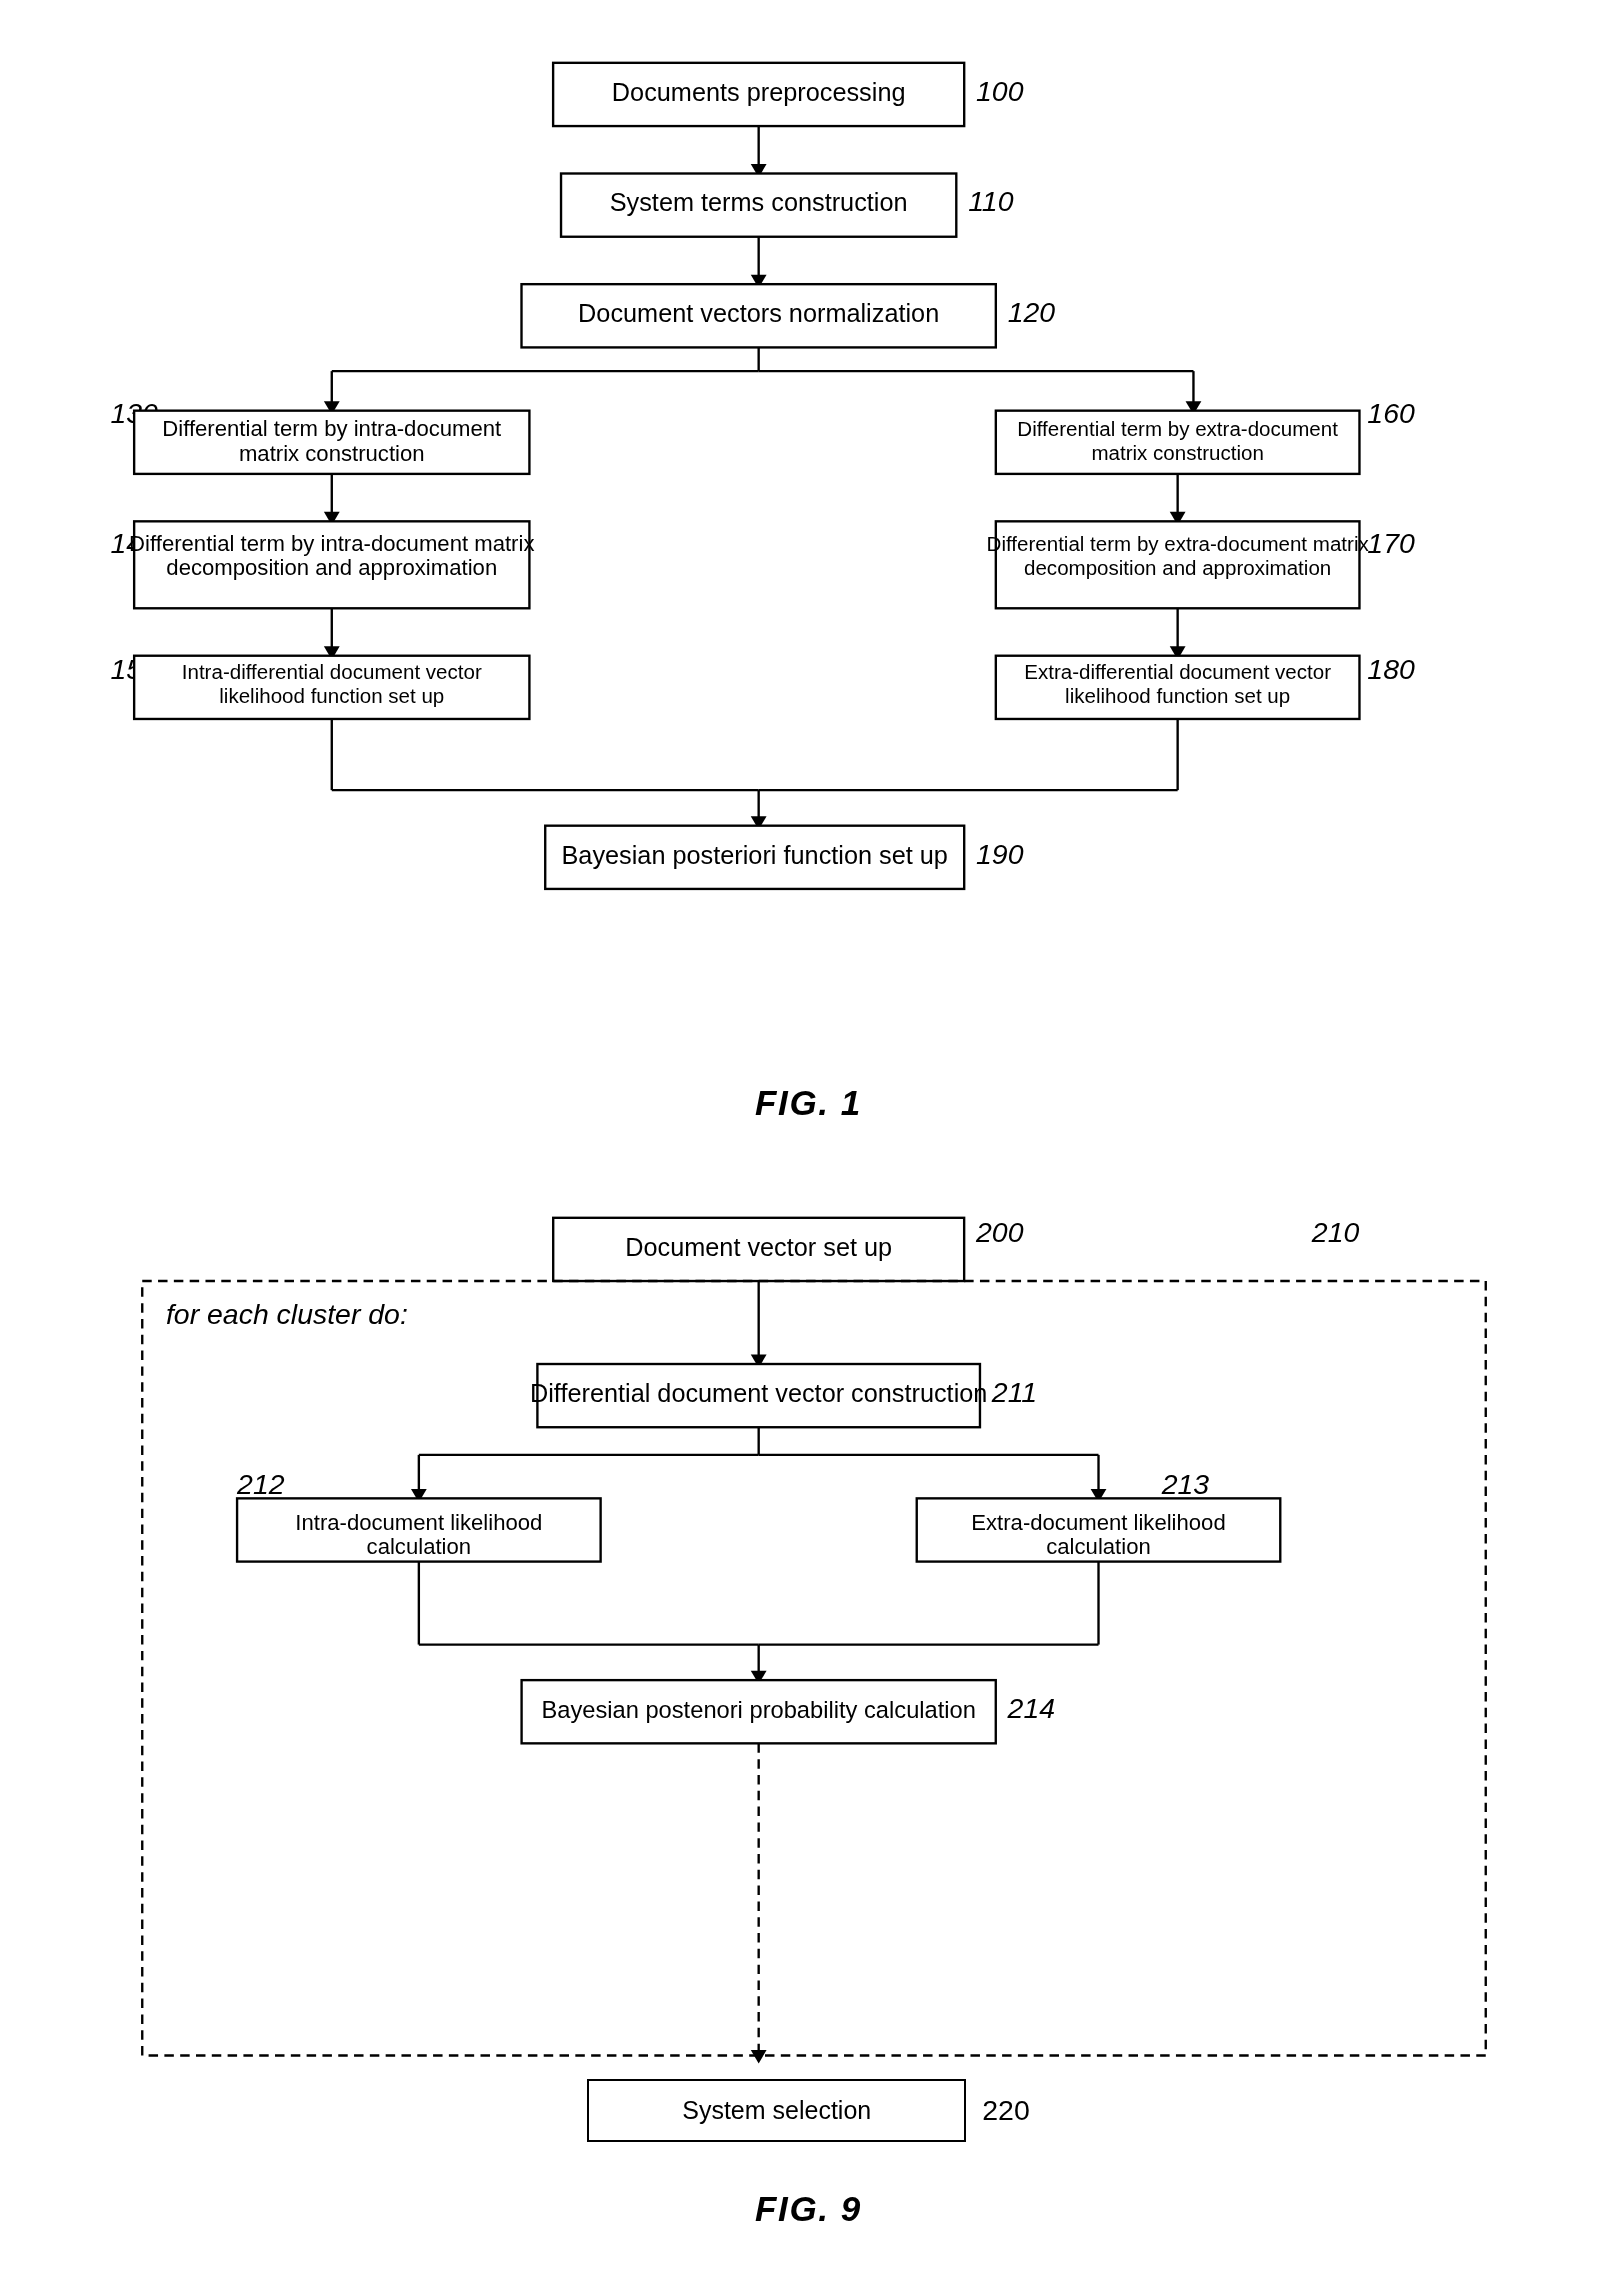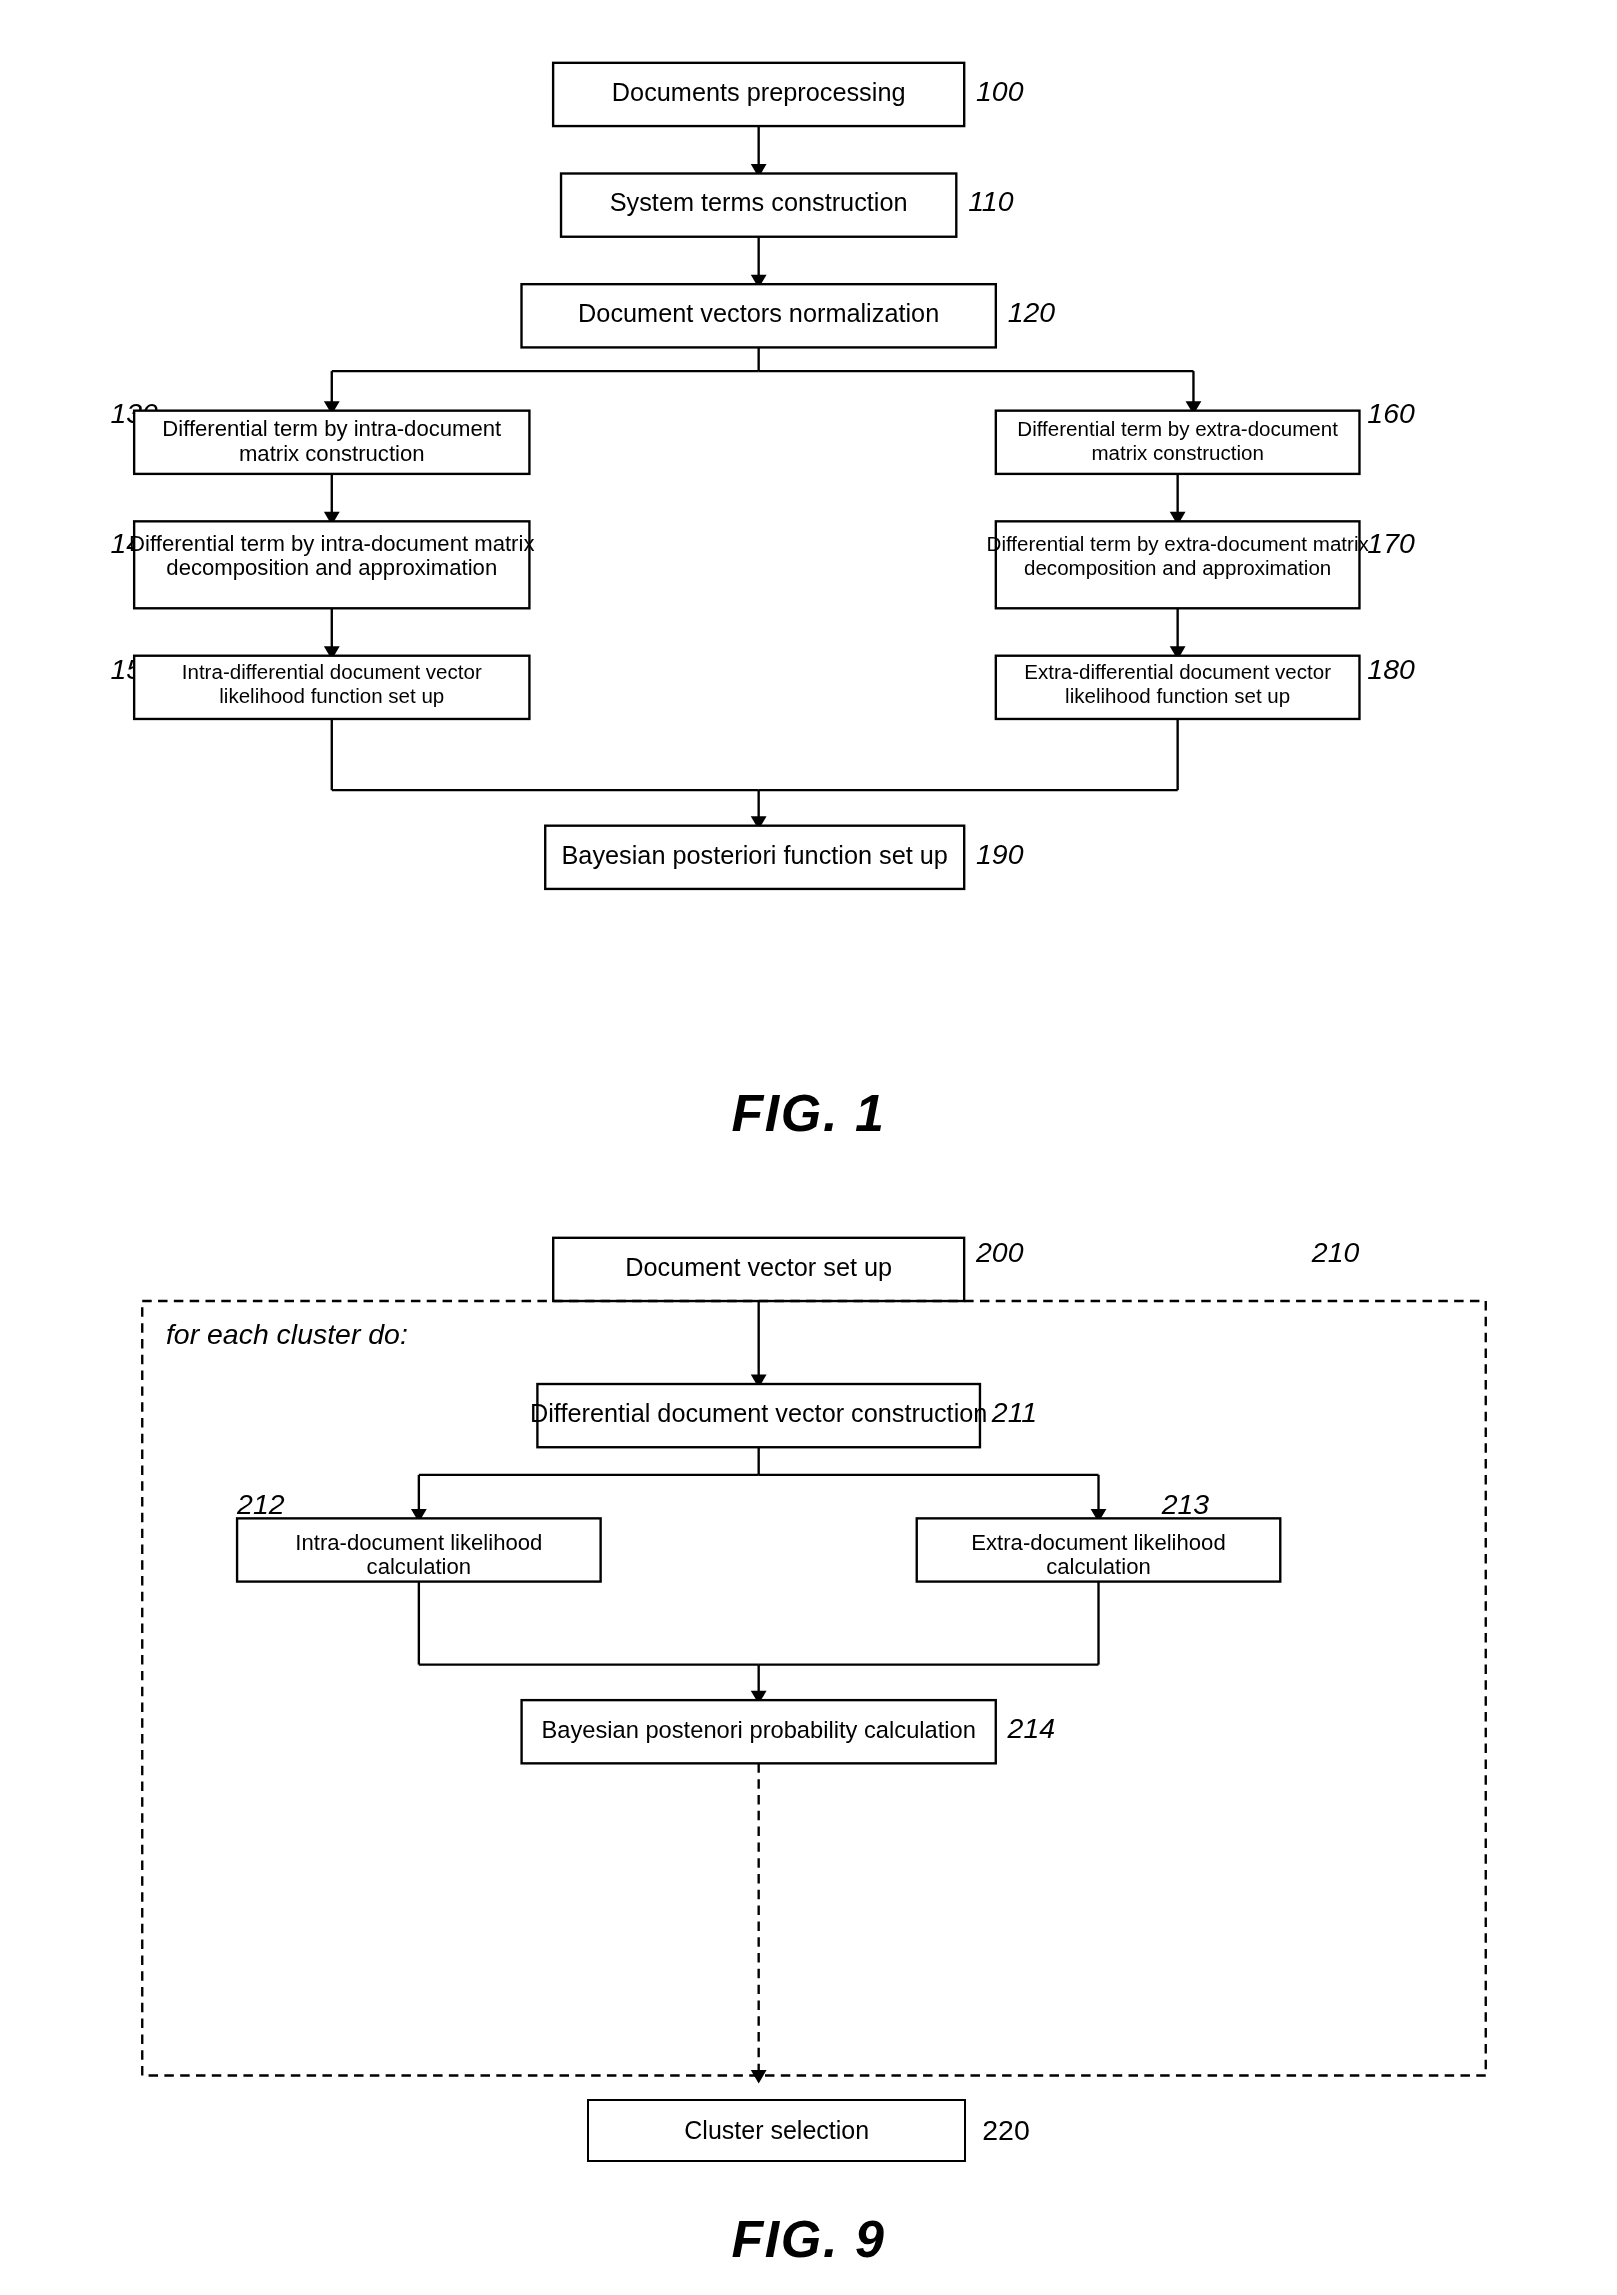--- a/index.html
+++ b/index.html
@@ -15,21 +15,21 @@
       min-height: 2295px;
       background: #fff;
       padding: 47px 63px;
     }
     .figure {
       position: relative;
       margin-bottom: 79px;
     }
     .fig-label {
       text-align: center;
-      font-size: 52px;
+      font-size: 35px;
       font-style: italic;
       font-weight: bold;
       margin-top: 32px;
       letter-spacing: 1.6px;
     }
     
     .flowchart-svg {
       display: block;
     }
   </style>
@@ -175,21 +175,21 @@
       <text x="1195" y="653" text-anchor="start" font-size="36" font-family="Arial" font-style="italic">214</text>
 
       <line x1="880" y1="685" x2="880" y2="1080" stroke="black" stroke-width="3" stroke-dasharray="12,8"></line>
       <polygon points="870,1073 880,1090 890,1073" fill="black"></polygon>
 
     </svg>
 
     <div style="position: relative; margin-top: -182px; display: flex; justify-content: center; align-items: center; flex-direction: column;">
       <div style="display: flex; align-items: center; justify-content: center; gap: 16px;">
         <div style="border: 2.4px solid #000; width: 379px; height: 63px; display: flex; align-items: center; justify-content: center; font-size: 25px; font-family: Arial; background: #fff;">
-          <span>Cluster selection</span>
+          <span>System selection</span>
         </div>
         <span style="font-size: 28.5px; font-family: Arial;">220</span>
       </div>
     </div>
 
     <div class="fig-label" style="margin-top: 47px;">FIG. 9</div>
   </div>
 
 </div>
 

